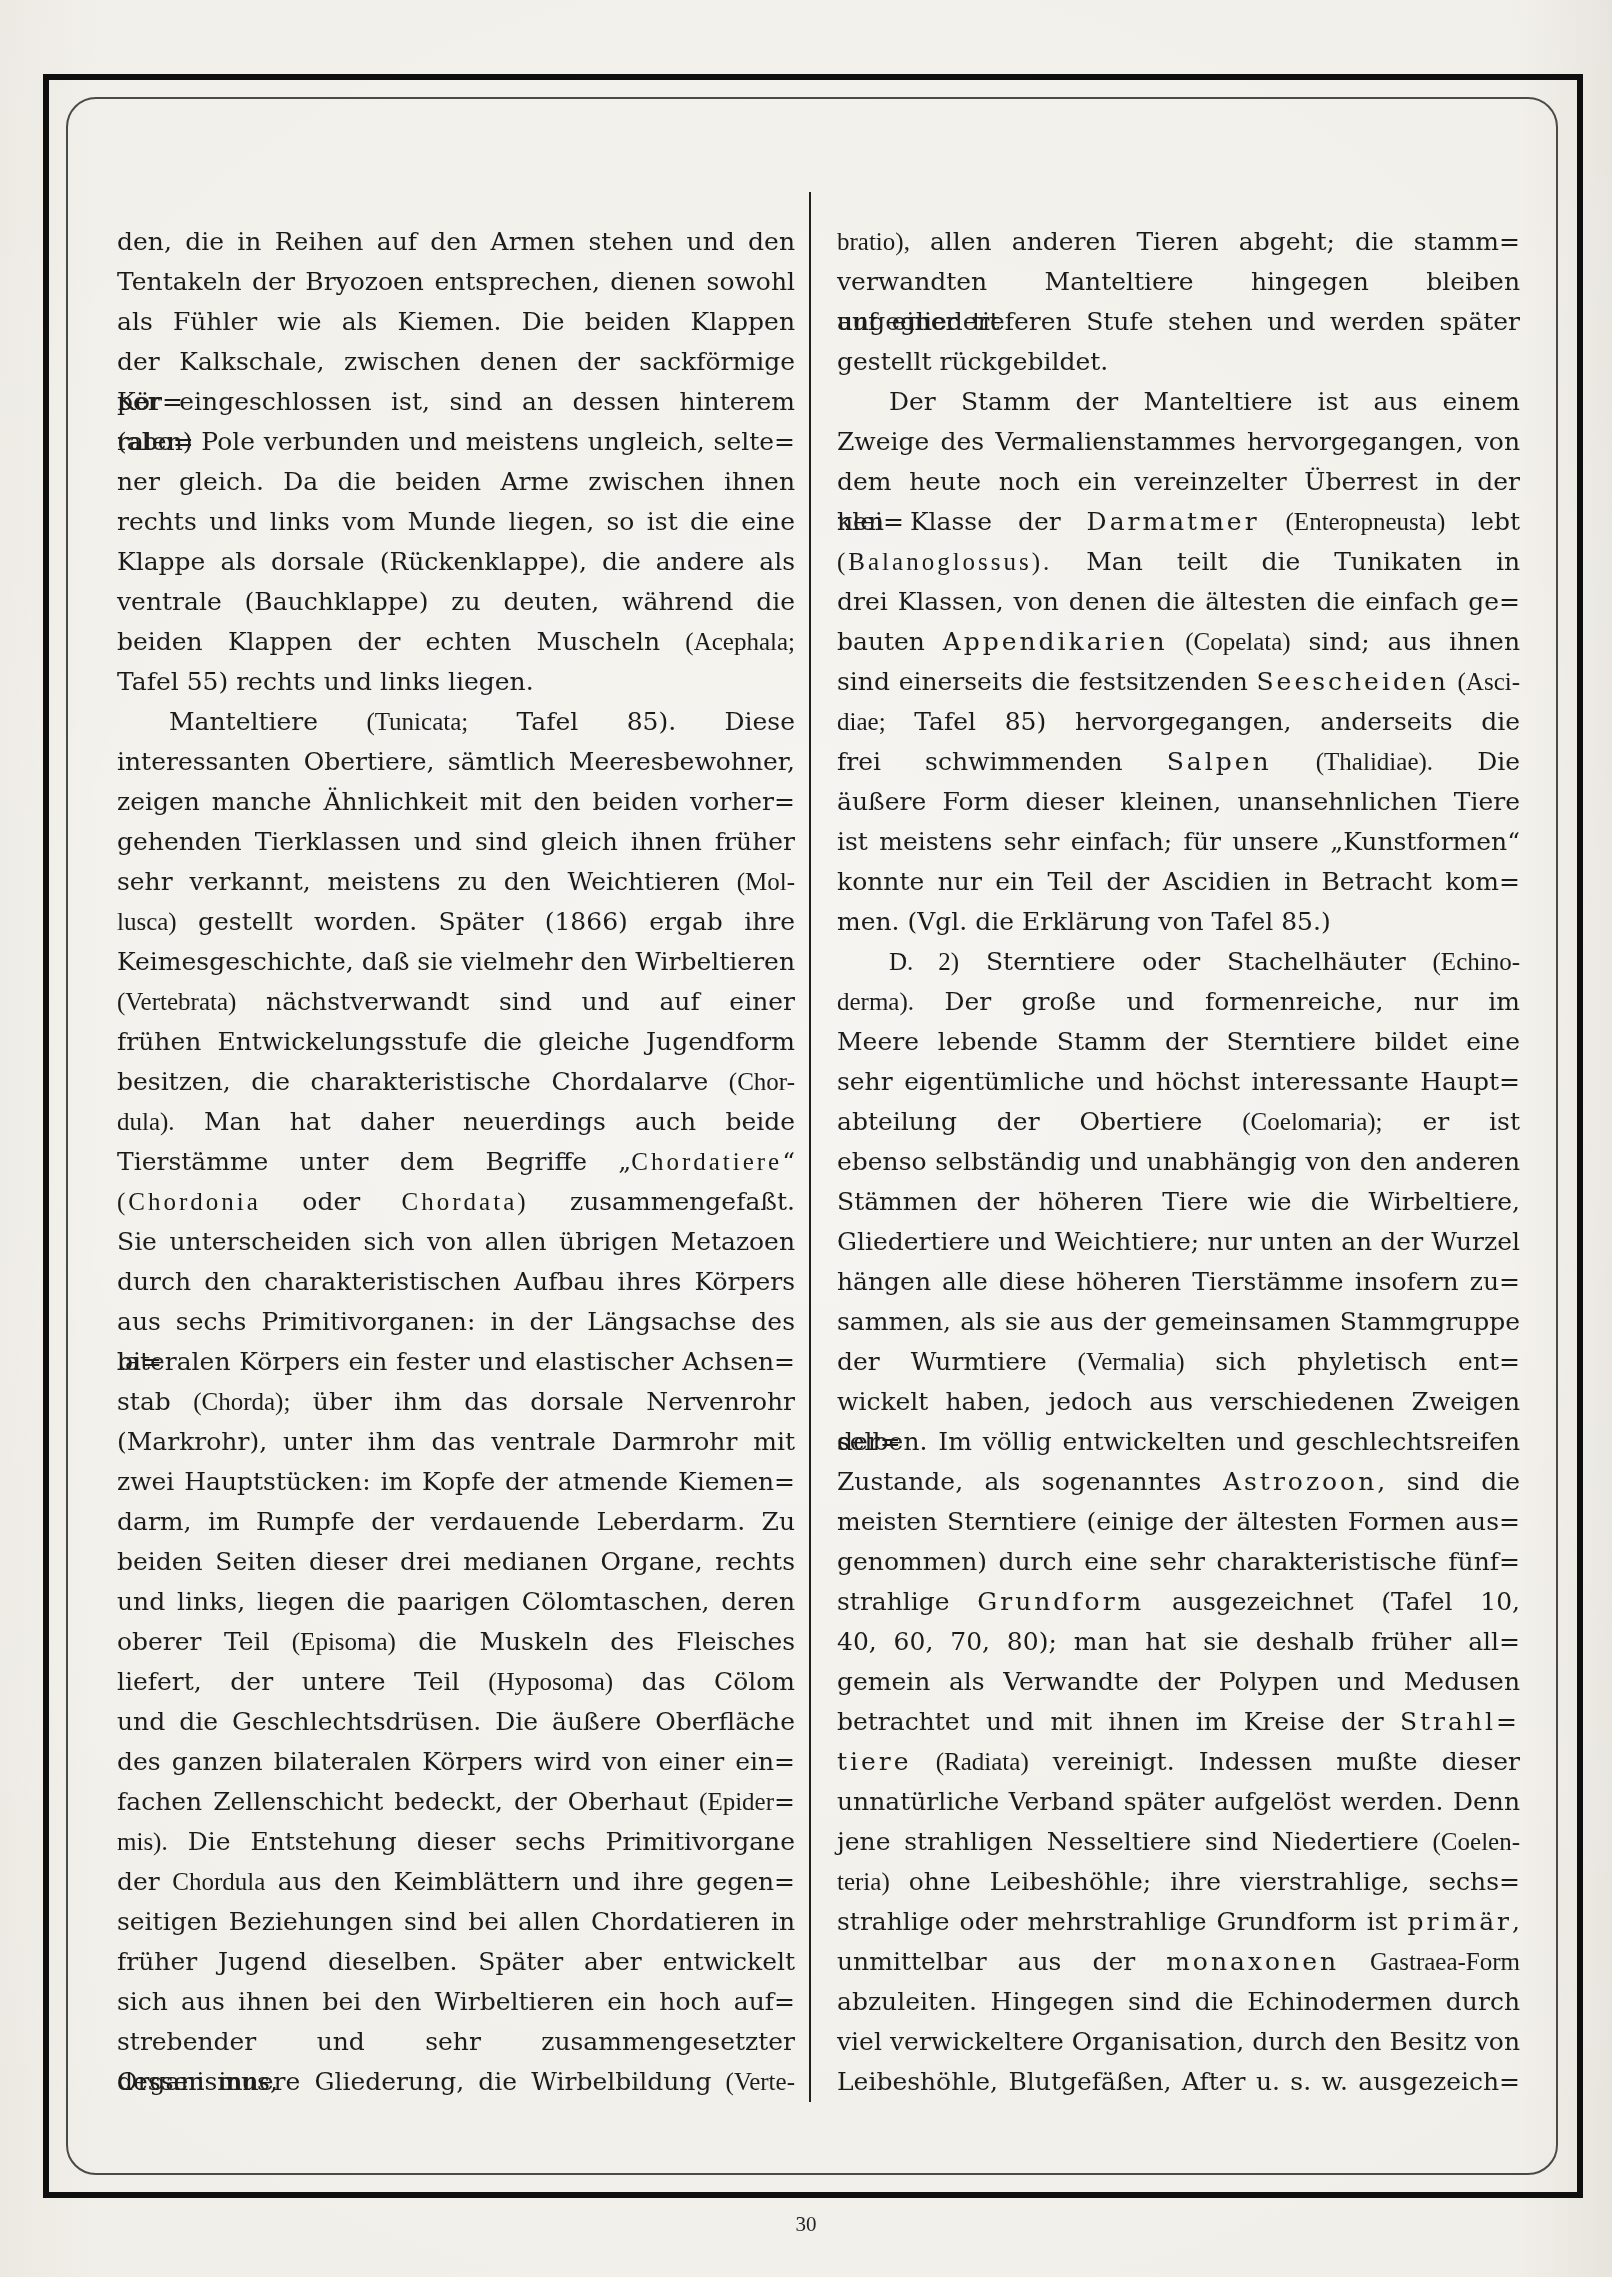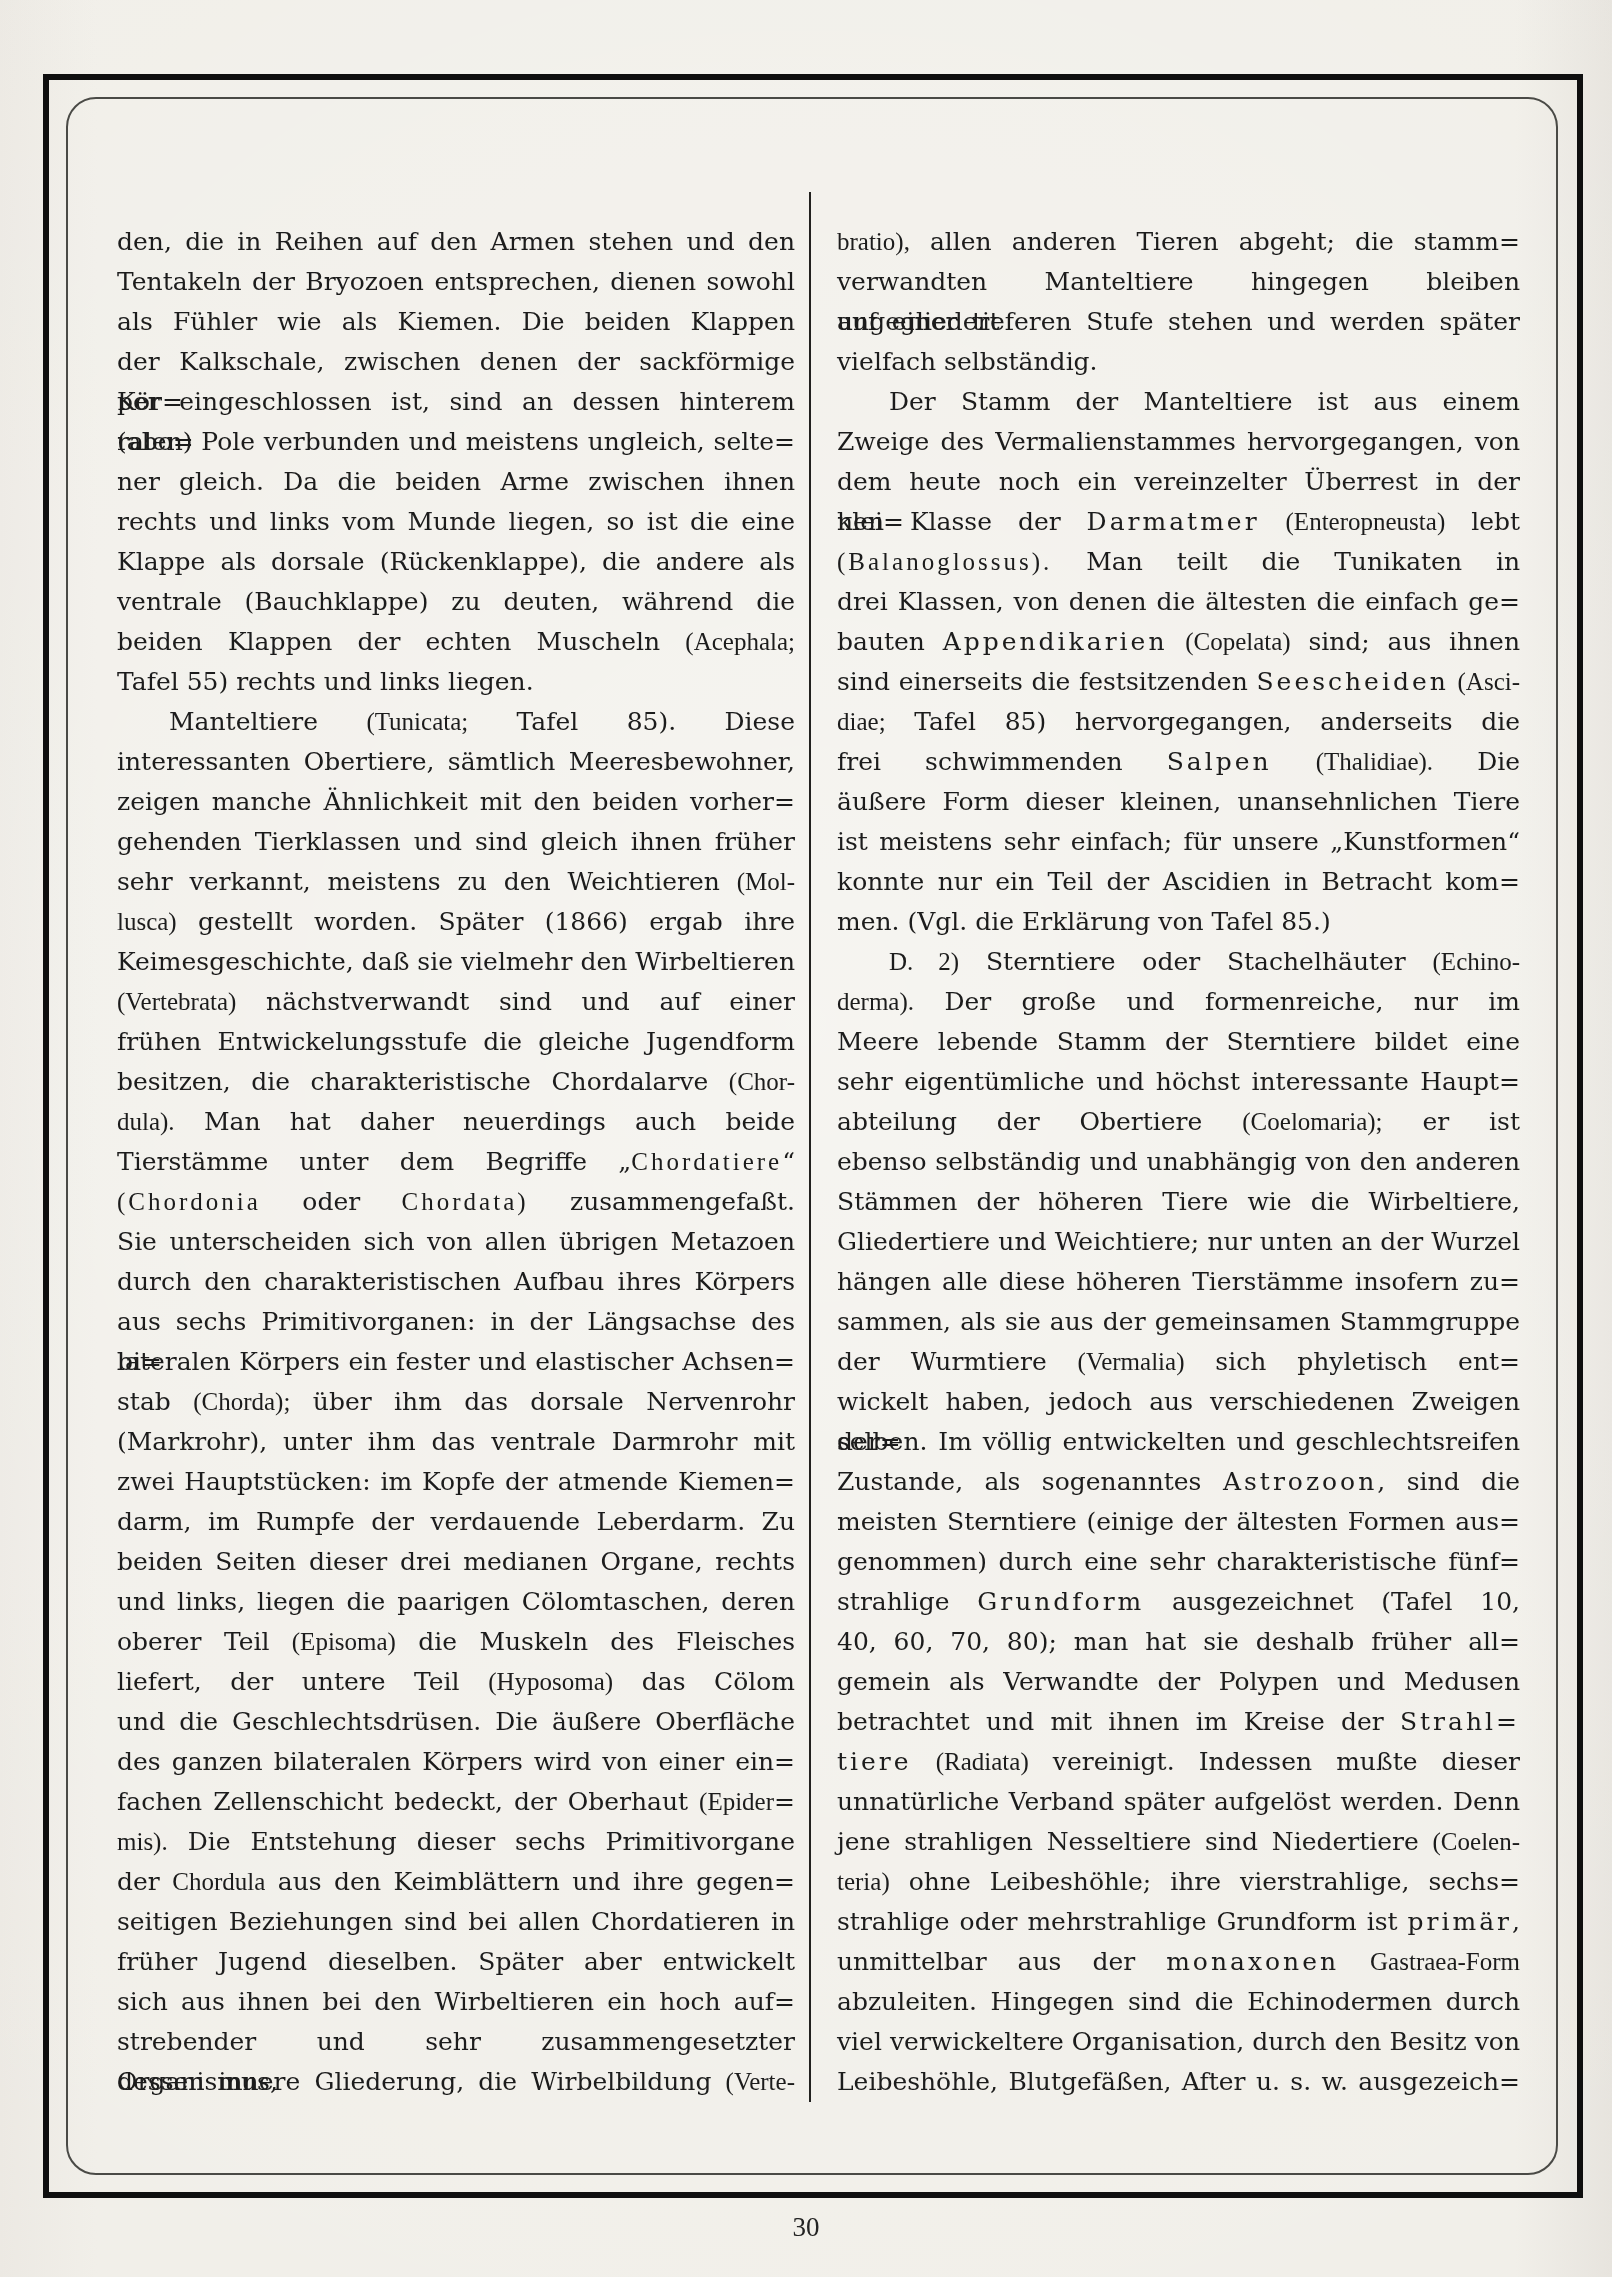--- a/index.html
+++ b/index.html
@@ -39,21 +39,21 @@
   .ln{height:40px;text-align-last:justify;overflow:visible;}
   .ln.rag{text-align-last:left;}
   .ln.ind{padding-left:52px;}
   .l{font-family:"Liberation Serif", serif;margin-top:7px;}
   .s{letter-spacing:0.12em;}
   .b{font-weight:normal;}
   .page-number{
     position:absolute;left:0;top:2212px;width:1612px;
     text-align:center;
     font-family:"Liberation Serif", serif;
-    font-size:27px;color:#242424;
+    font-size:21px;color:#242424;
   }
 </style>
 </head>
 <body>
 
 <div class="page">
   <div class="outer-frame"></div>
   <div class="inner-frame"></div>
   <div class="column-divider"></div>
   <div class="col col-left">
@@ -102,21 +102,21 @@
       <div class="ln"><span>seitigen Beziehungen sind bei allen Chordatieren in</span></div>
       <div class="ln"><span>früher Jugend dieselben. Später aber entwickelt</span></div>
       <div class="ln"><span>sich aus ihnen bei den Wirbeltieren ein hoch auf=</span></div>
       <div class="ln"><span>strebender und sehr zusammengesetzter Organismus,</span></div>
       <div class="ln"><span>dessen innere Gliederung, die Wirbelbildung </span><span class="l">(Verte-</span></div>
     </div>
   <div class="col col-right">
       <div class="ln"><span class="l">bratio),</span><span> allen anderen Tieren abgeht; die stamm=</span></div>
       <div class="ln"><span>verwandten Manteltiere hingegen bleiben ungegliedert</span></div>
       <div class="ln"><span>auf einer tieferen Stufe stehen und werden später</span></div>
-      <div class="ln rag"><span>vielfach selbständig.</span></div>
+      <div class="ln rag"><span>gestellt rückgebildet.</span></div>
       <div class="ln ind"><span>Der Stamm der Manteltiere ist aus einem</span></div>
       <div class="ln"><span>Zweige des Vermalienstammes hervorgegangen, von</span></div>
       <div class="ln"><span>dem heute noch ein vereinzelter Überrest in der klei=</span></div>
       <div class="ln"><span>nen Klasse der </span><span class="s">Darmatmer</span><span> </span><span class="l">(Enteropneusta)</span><span> lebt</span></div>
       <div class="ln"><span class="l s">(Balanoglossus).</span><span> Man teilt die Tunikaten in</span></div>
       <div class="ln"><span>drei Klassen, von denen die ältesten die einfach ge=</span></div>
       <div class="ln"><span>bauten </span><span class="s">Appendikarien</span><span> </span><span class="l">(Copelata)</span><span> sind; aus ihnen</span></div>
       <div class="ln"><span>sind einerseits die festsitzenden </span><span class="s">Seescheiden</span><span> </span><span class="l">(Asci-</span></div>
       <div class="ln"><span class="l">diae;</span><span> Tafel 85) hervorgegangen, anderseits die</span></div>
       <div class="ln"><span>frei schwimmenden </span><span class="s">Salpen</span><span> </span><span class="l">(Thalidiae).</span><span> Die</span></div>

